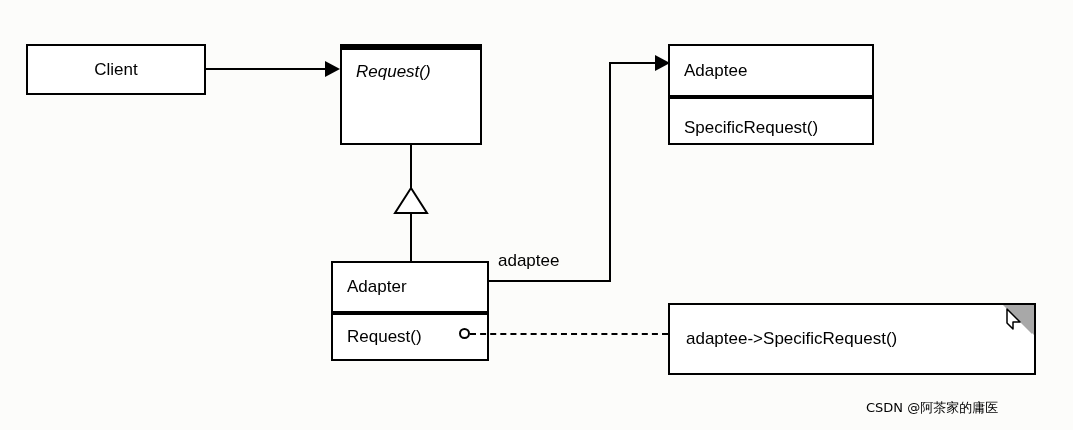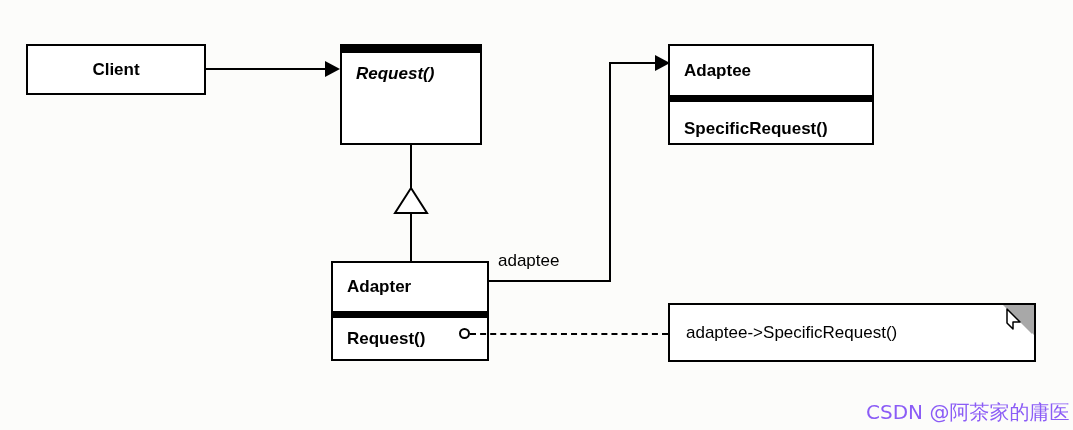--- a/index.html
+++ b/index.html
@@ -25,25 +25,24 @@
   }
   .uml-compartment {
     display: flex;
     align-items: center;
     box-sizing: border-box;
     padding-left: 14px;
     white-space: nowrap;
     color: #000000;
   }
   .uml-compartment.divider-top {
-    border-top: 7px solid #000000;
-    font-weight: bold;
+    border-top: 4px solid #000000;
   }
   .name-compartment {
-    font-weight: bold;
+    font-weight: normal;
     font-size: 17px;
     border-radius: 9px;
   }
   .op-compartment {
     font-weight: normal;
     font-size: 17px;
   }
   .italic {
     font-style: italic;
   }
@@ -125,22 +124,22 @@
     font-size: 17px;
     color: #000000;
     white-space: nowrap;
     background: #fcfcfa;
     padding: 0 2px;
   }
 
   
   .watermark {
     position: absolute;
-    font-size: 20px;
-    color: #8b5cf6;
+    font-size: 13px;
+    color: #000000;
     white-space: nowrap;
     font-family: "DejaVu Sans", sans-serif;
   }
 </style>
 </head>
 <body>
 
 <div id="canvas">
 
   <div class="uml-class" style="left:26px; top:44px; width:180px; height:51px;">
@@ -172,21 +171,21 @@
   <div class="edge-label" style="left:496px; top:251px;">adaptee</div>
 
   <div class="uml-class" style="left:331px; top:261px; width:158px; height:100px;">
     <div class="uml-compartment name-compartment" style="height:48px;">Adapter</div>
     <div class="uml-compartment op-compartment divider-top" style="height:48px;">Request()</div>
   </div>
 
   <div class="circle-terminator" style="left:459px; top:328px;"></div>
   <div class="dashed-line" style="left:470px; top:333px; width:198px;"></div>
 
-  <div class="uml-note" style="left:668px; top:303px; width:368px; height:59px;">
+  <div class="uml-note" style="left:668px; top:303px; width:368px; height:72px;">
     <span>adaptee-&gt;SpecificRequest()</span>
   </div>
 
   <div class="note-fold" style="left:1004px; top:305px;"></div>
   <svg width="32" height="32" style="position:absolute; left:1002px; top:304px;" viewBox="0 0 32 32">
     <polygon points="30,1 1,1 30,30" fill="#a8a8a8" stroke="none"></polygon>
     <polygon points="5,5 18,18 11,18 11,25 5,19" fill="#ffffff" stroke="#000000" stroke-width="1.5" stroke-linejoin="round"></polygon>
   </svg>
 
   <div class="watermark" style="left:866px; top:399px;">CSDN @阿茶家的庸医</div>

